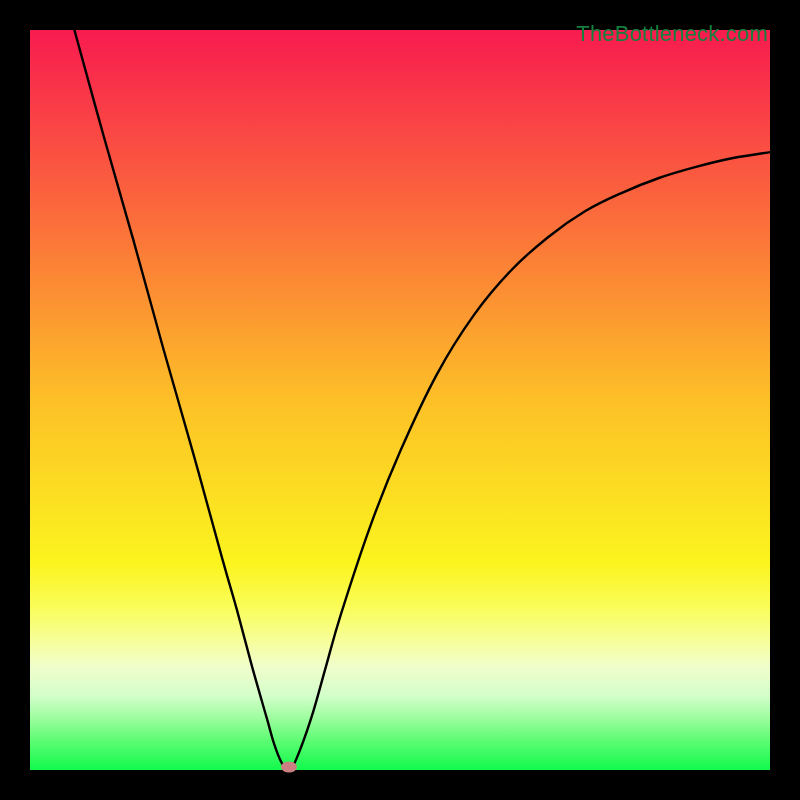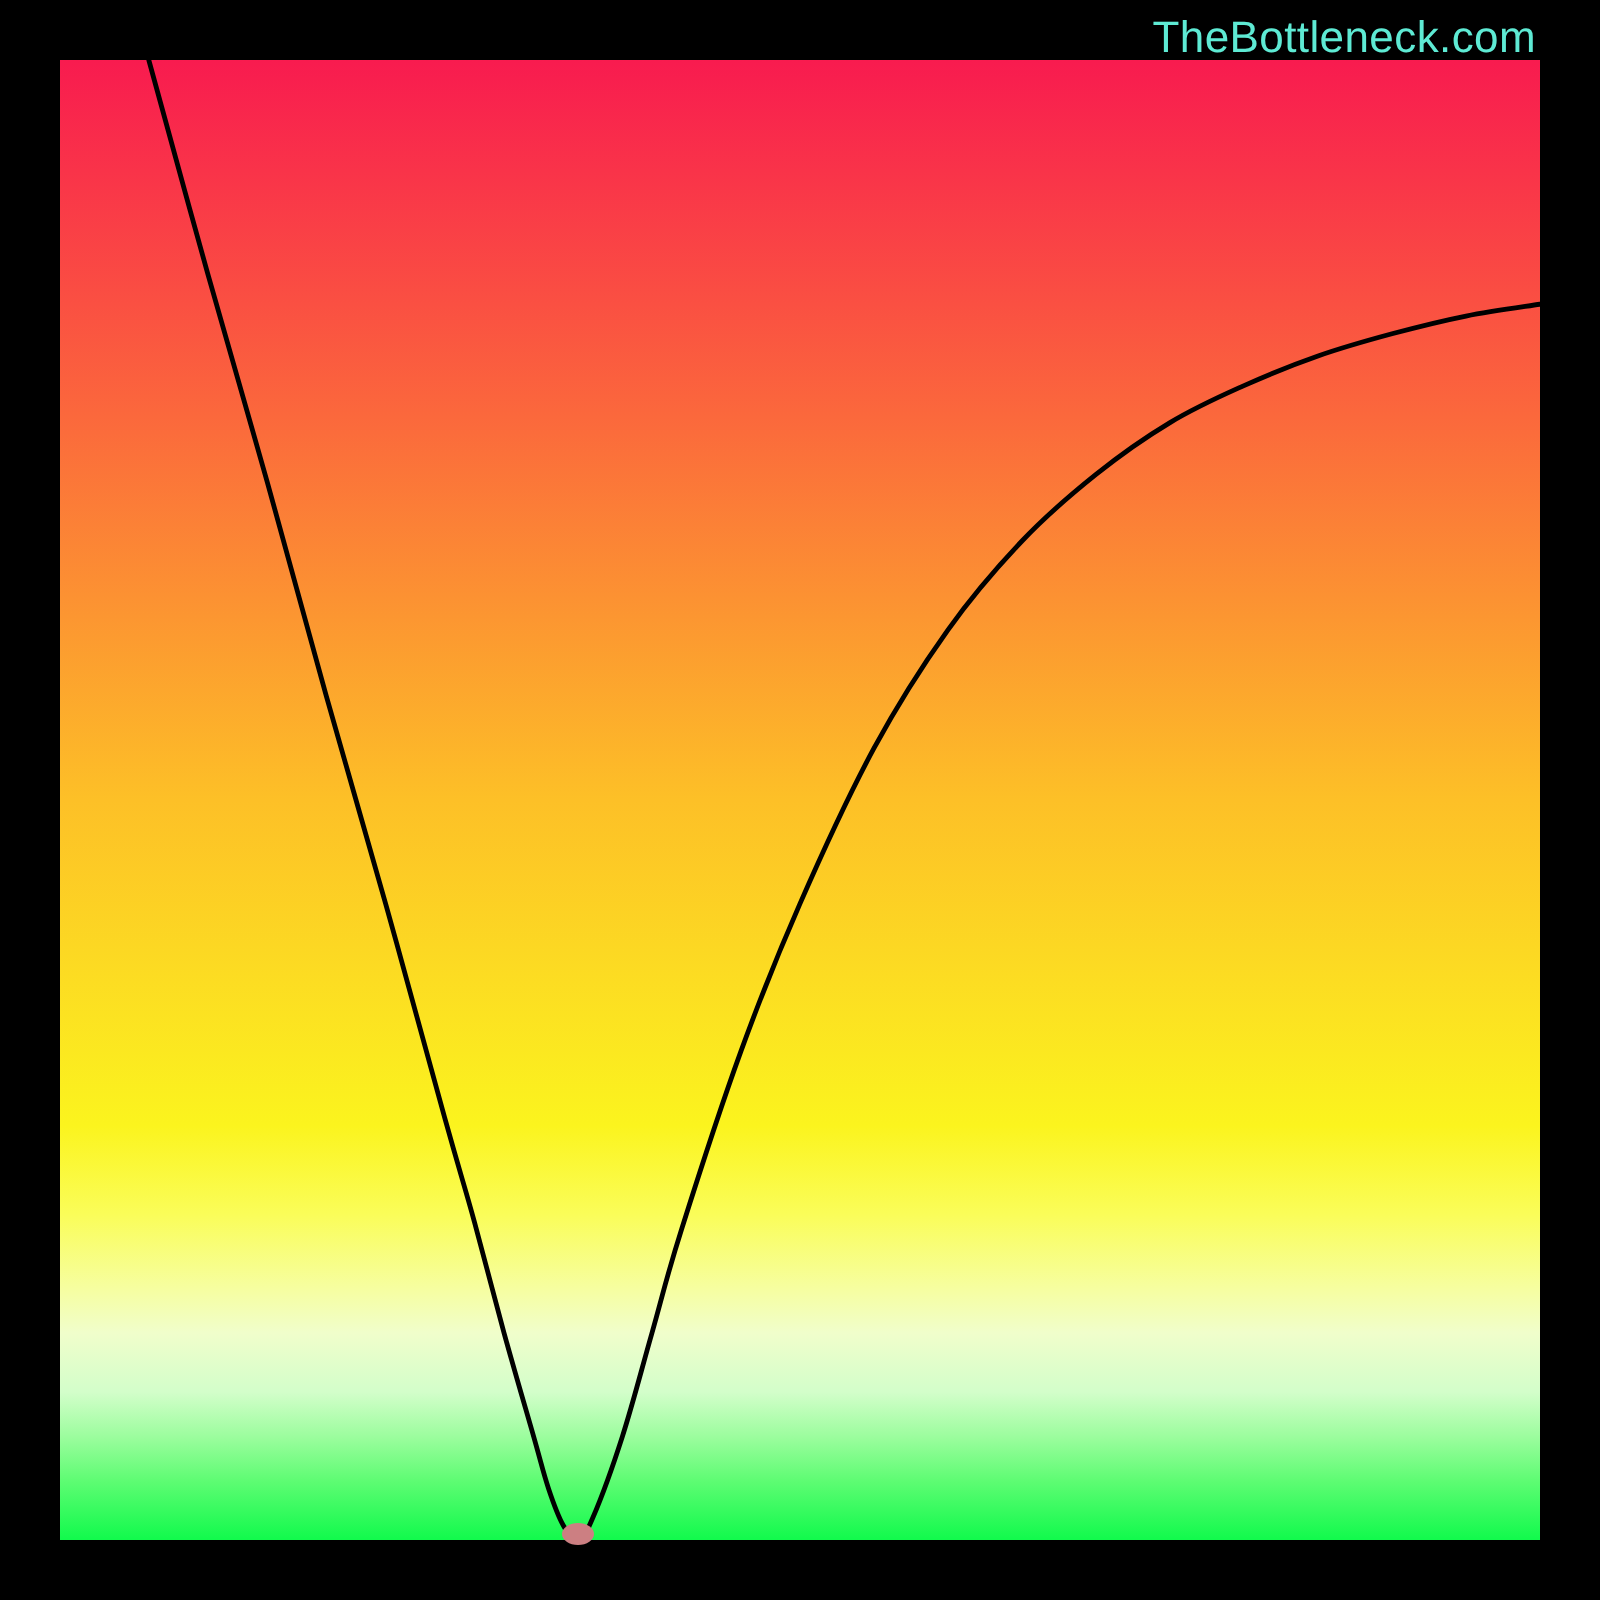--- a/index.html
+++ b/index.html
@@ -31,23 +31,23 @@
     left: 0; top: 0;
   }
   .curve {
     position: absolute;
     left: 0; top: 0;
     width: 100%;
     height: 100%;
   }
   .watermark {
     position: absolute;
-    top: 6px;
+    top: 21px;
     right: 32px;
-    color: #5eead4;
+    color: #15803d;
     font-size: 22px;
     font-weight: 500;
     letter-spacing: 0.2px;
   }
   .marker {
     position: absolute;
     width: 16px;
     height: 11px;
     background: #cc7f82;
     border-radius: 50%;

